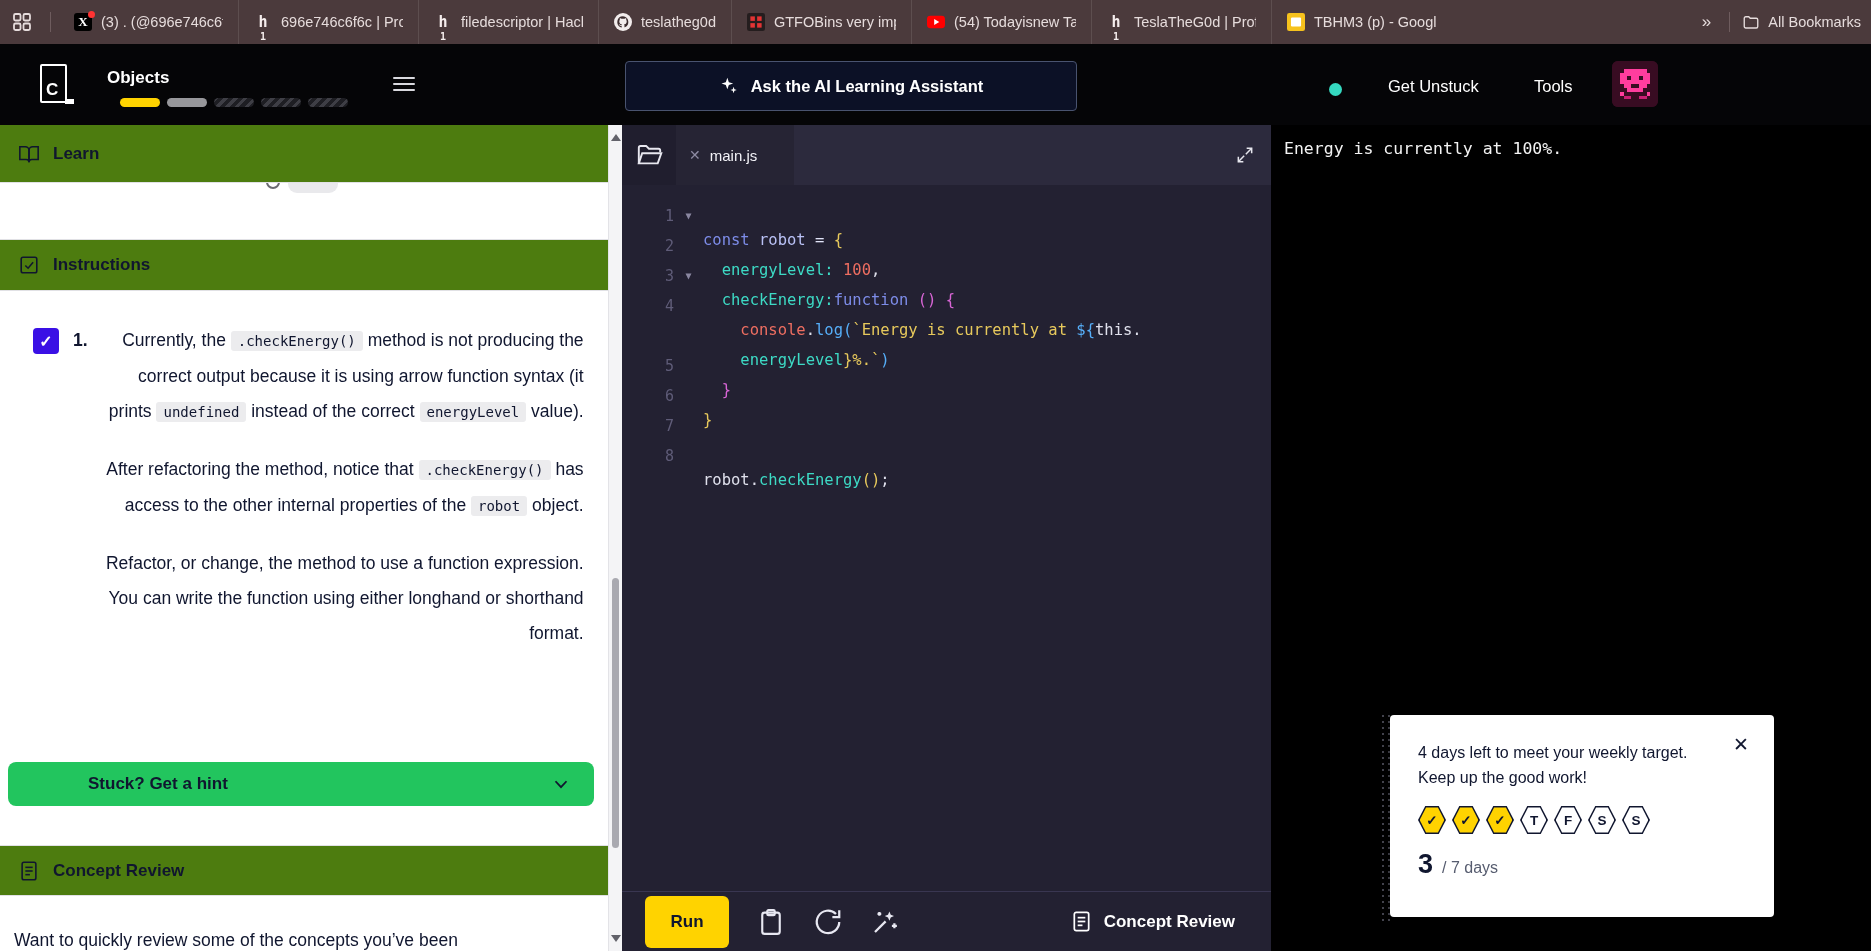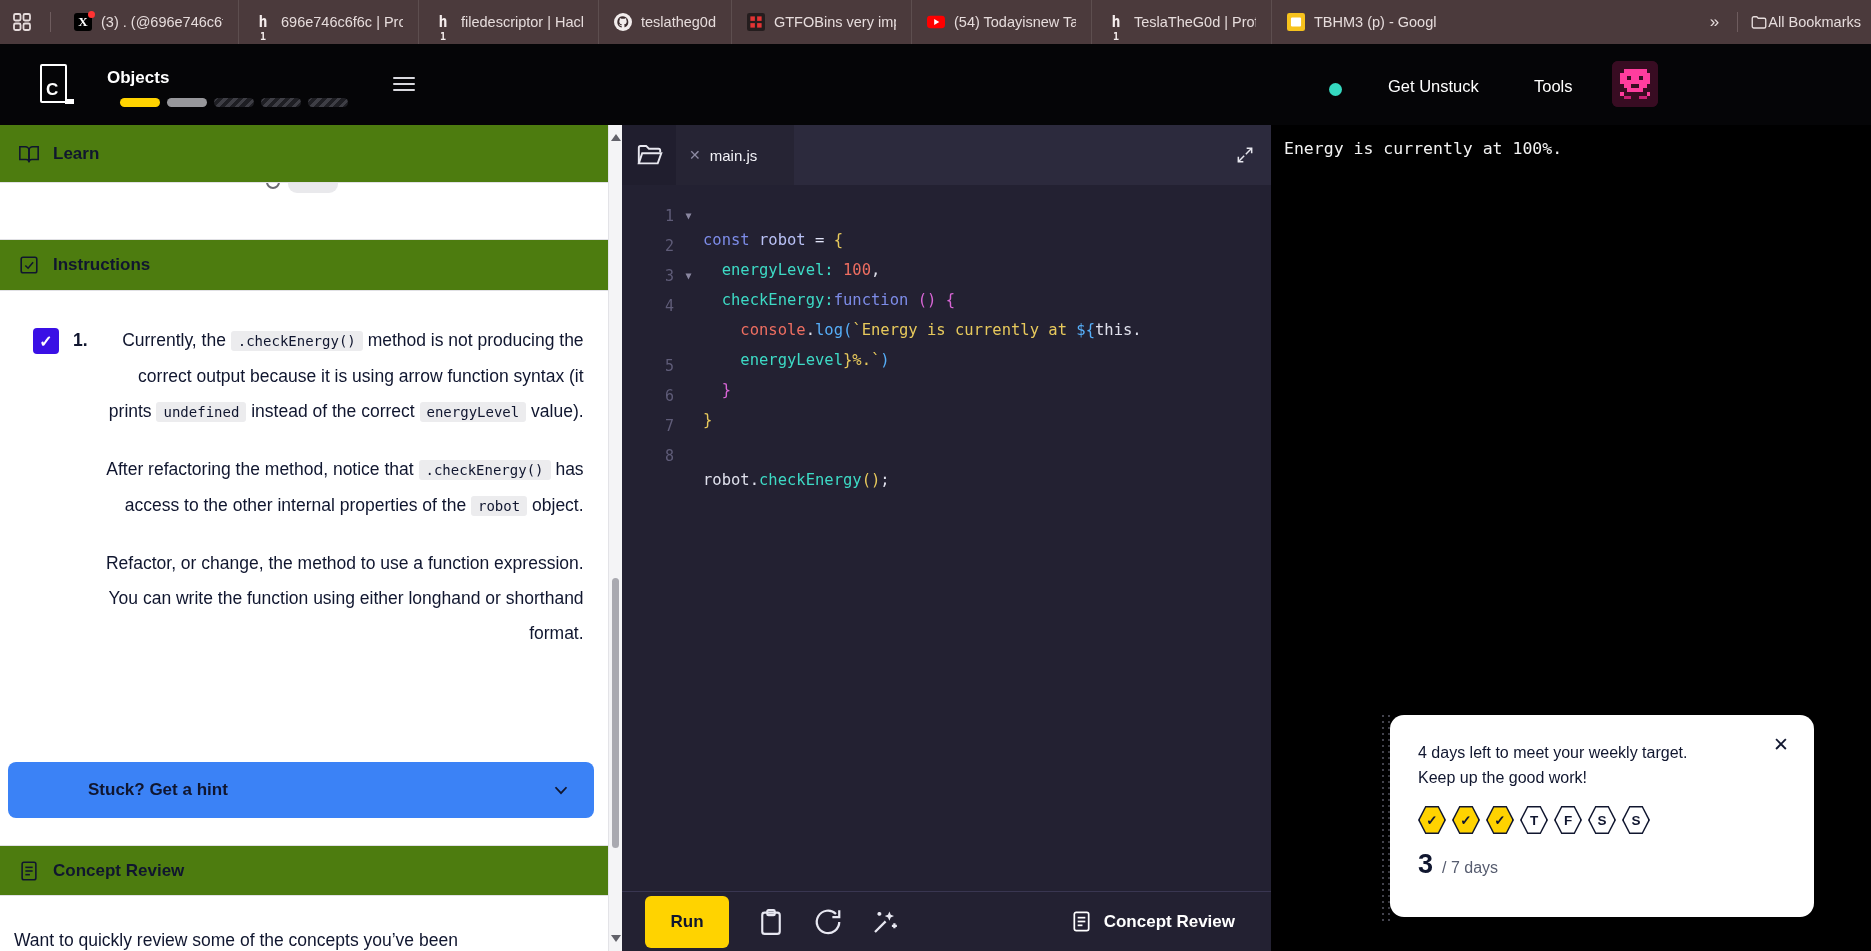--- a/index.html
+++ b/index.html
@@ -20,21 +20,21 @@
   .btab { display:flex; align-items:center; gap:9px; padding:0 15px; height:100%; border-left:1px solid rgba(255,255,255,0.10); cursor:default; }
   .btab:first-child { border-left:none; }
   .btab-label { max-width:122px; overflow:hidden; }
   .fv { width:18px; height:18px; flex:none; display:grid; place-items:center; position:relative; }
   .fv svg { width:18px; height:18px; display:block; }
   .fv-x { background:#000; border-radius:3px; color:#fff; font-weight:bold; font-size:13px; font-family:"Liberation Serif",serif; }
   .fv-x i { position:absolute; top:-2px; right:-3px; width:7px; height:7px; border-radius:50%; background:#f33; }
   .fv-h1 { color:#f5eded; font-weight:bold; font-size:15px; font-family:"DejaVu Sans Mono",monospace; }
   .fv-h1 sub { font-size:10px; }
   .overflow-btn { margin-left:auto; font-size:17px; color:#e6dcdc; padding:0 10px; }
-  .bookmarks { display:flex; align-items:center; gap:0; padding-left:4px; }
+  .bookmarks { display:flex; align-items:center; gap:8px; padding-left:4px; }
   
   .app-header { position:absolute; top:44px; left:0; width:100%; height:81px; background:#050507; }
   .cc-logo { position:absolute; left:40px; top:20px; width:27px; height:39px; border:2.5px solid #fff; border-radius:2px; color:#fff; }
   .cc-logo b { position:absolute; left:4px; bottom:3px; font-size:17px; font-weight:800; line-height:1; }
   .cc-logo::after { content:""; position:absolute; right:-9px; bottom:-2.5px; width:9px; height:5px; background:#fff; }
   .course-title { position:absolute; left:107px; top:24px; color:#fff; font-size:17px; font-weight:bold; }
   .progress { position:absolute; left:120px; top:54px; display:flex; gap:7px; }
   .seg { width:40px; height:9px; border-radius:5px; }
   .seg.done { background:#ffd300; }
   .seg.viewed { background:#97979b; }
@@ -64,21 +64,21 @@
   .partial-circle { position:absolute; left:266px; top:-8px; width:14px; height:14px; border:2px solid #6b6b72; border-radius:50%; }
   .partial-pill { position:absolute; left:288px; top:-8px; width:50px; height:18px; background:#e9e9ec; border-radius:9px; }
   .item { position:absolute; top:198px; left:33px; display:flex; gap:14px; }
   .task-check { width:26px; height:26px; border-radius:4px; background:#3a10e5; color:#fff; display:grid; place-items:center;
     font-size:16px; font-weight:bold; flex:none; margin-top:5px; cursor:pointer; }
   .item-num { font-size:17.5px; font-weight:bold; color:#10162f; line-height:35px; flex:none; }
   .paras { width:482px; }
   .paras p { margin:0 0 22px; font-size:17.5px; line-height:35px; color:#10162f;text-align:right; }
   .paras code { font-family:"DejaVu Sans Mono",monospace; font-size:14px; background:#ececee; color:#10162f;
     padding:2px 7px; border-radius:3px; white-space:nowrap; }
-  .hint { position:absolute; top:637px; left:8px; width:586px; height:56px; background:#3b82f6; border-radius:8px;
+  .hint { position:absolute; top:637px; left:8px; width:586px; height:44px; background:#22c55e; border-radius:8px;
     display:flex; align-items:center; padding:0 22px 0 80px; cursor:pointer; }
   .hint-label { font-size:17px; font-weight:bold; color:#10162f; }
   .hint svg { width:22px; height:22px; margin-left:auto; }
   .panel-footer { position:absolute; top:805px; left:14px; font-size:17.5px; color:#10162f; }
   
   .scrollcol { position:absolute; left:608px; top:0; width:14px; height:100%; background:#f4f4f6; border-left:1px solid #e3e3e7; }
   .arr { position:absolute; left:2px; width:0; height:0; border-left:5px solid transparent; border-right:5px solid transparent; }
   .arr-up { top:9px; border-bottom:7px solid #62626a; }
   .arr-down { bottom:9px; border-top:7px solid #62626a; }
   .thumb { position:absolute; left:3px; width:7px; top:453px; height:270px; background:#a9a9b0; border-radius:4px; }
@@ -107,21 +107,21 @@
   .tool-icon { margin-left:27px; cursor:pointer; }
   .tool-icon svg { width:30px; height:30px; display:block; }
   .concept-btn { margin-left:auto; margin-right:36px; display:flex; align-items:center; gap:11px; cursor:pointer;
     color:#fff; font-size:17px; font-weight:bold; }
   .concept-btn svg { width:23px; height:23px; }
   
   .console { position:absolute; left:1271px; top:0; width:600px; height:100%; background:#000; }
   .console-out { padding:14px 0 0 13px; font-family:"DejaVu Sans Mono",monospace; font-size:16.5px; color:#f3f3f3; }
   .dots-decor { position:absolute; left:109px; top:588px; width:12px; height:212px;
     background-image:radial-gradient(#45454f 1.2px, transparent 1.4px); background-size:6px 6px; }
-  .streak-card { position:absolute; left:119px; top:590px; width:424px; height:202px; background:#fff; border-radius:14px;
+  .streak-card { position:absolute; left:119px; top:590px; width:384px; height:202px; background:#fff; border-radius:4px;
     padding:25px 28px; box-shadow:0 2px 10px rgba(0,0,0,0.5); }
   .streak-msg { font-size:16px; line-height:25px; color:#10162f; width:302px; }
   .streak-close { position:absolute; top:20px; right:25px; font-size:19px; color:#10162f; cursor:pointer; line-height:1; }
   .hexes { display:flex; gap:6px; margin-top:15px; }
   .hex { width:28px; height:30px; position:relative; display:grid; place-items:center; cursor:default; }
   .hex::before { content:""; position:absolute; inset:0; background:#10162f;
     clip-path:polygon(26% 3%,74% 3%,100% 50%,74% 97%,26% 97%,0% 50%); }
   .hex::after { content:""; position:absolute; inset:1.7px; background:#fff;
     clip-path:polygon(26% 3%,74% 3%,100% 50%,74% 97%,26% 97%,0% 50%); }
   .hex.done::after { background:#ffd300; }
@@ -222,20 +222,27 @@
       <span class="seg viewed"></span>
       <span class="seg locked"></span>
       <span class="seg locked"></span>
       <span class="seg locked"></span>
     </div>
   <div class="hamburger">
       <span></span>
       <span></span>
       <span></span>
     </div>
+  <div class="ai-btn">
+    <svg viewBox="0 0 24 24" fill="#fff">
+      <path d="M10 2l1.8 5.4L17 9l-5.2 1.8L10 16l-1.8-5.2L3 9l5.2-1.6z"></path>
+      <path d="M17.5 13l1 2.8 2.8 1-2.8 1-1 2.8-1-2.8-2.8-1 2.8-1z"></path>
+    </svg>
+    <span>Ask the AI Learning Assistant</span>
+  </div>
   <span class="status-dot"></span>
   <span class="hdr-link" style="left:1388px;">Get Unstuck</span>
   <span class="hdr-link" style="left:1534px;">Tools</span>
   <div class="avatar">
     <svg viewBox="0 0 12 12" shape-rendering="crispEdges">
       <rect width="12" height="12" fill="#380c22"></rect>
       <g fill="#ff3d9e">
         <rect x="3" y="2" width="6" height="1"></rect>
           <rect x="2" y="3" width="8" height="1"></rect>
         <rect x="2" y="4" width="2" height="1"></rect>

